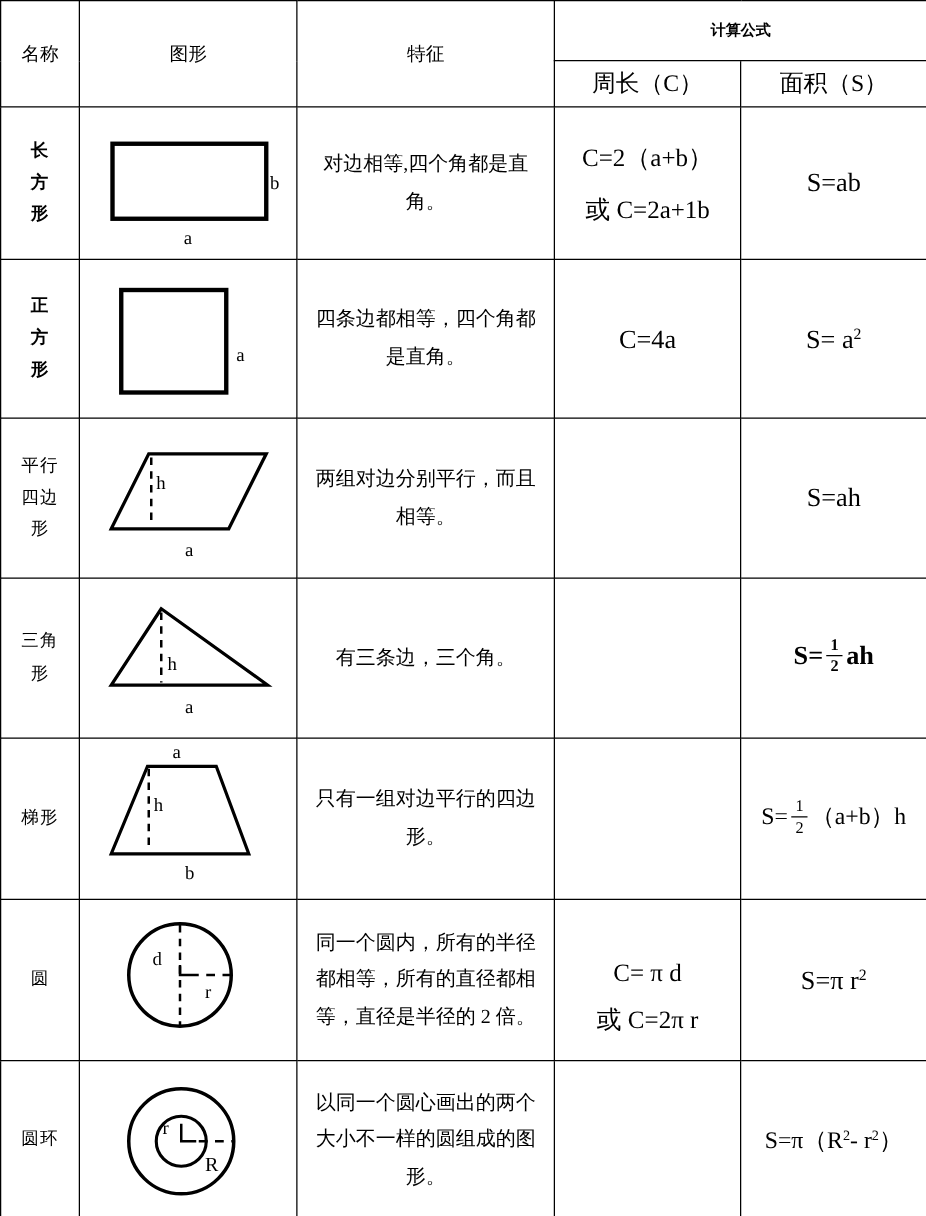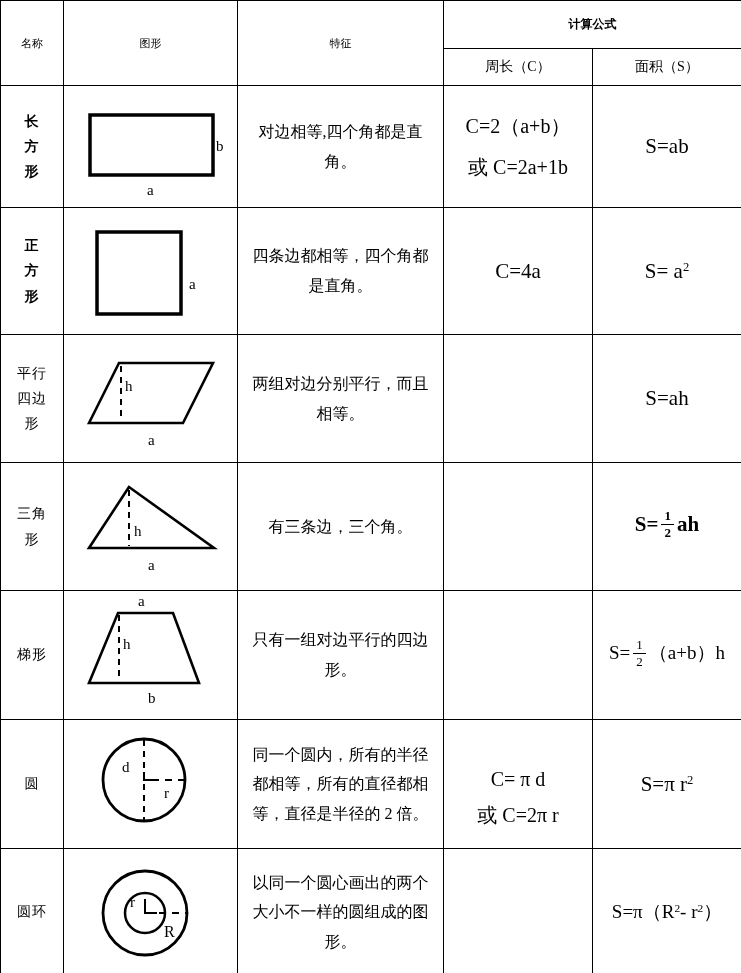--- a/index.html
+++ b/index.html
@@ -8,23 +8,23 @@
   th,td{border:1.5px solid #000;padding:0;text-align:center;vertical-align:middle;overflow:hidden;font-weight:normal;}
   thead tr:nth-child(1){height:48px;}
   thead tr:nth-child(2){height:37px;}
   tbody tr:nth-child(1){height:122px;}
   tbody tr:nth-child(2){height:127px;}
   tbody tr:nth-child(3){height:128px;}
   tbody tr:nth-child(4){height:127px;}
   tbody tr:nth-child(5){height:128px;}
   tbody tr:nth-child(6){height:128px;}
   tbody tr:nth-child(7){height:126px;}
-  .hdr{font-size:11px;}
+  .hdr{font-size:15px;}
   .hdr-bold{font-size:12px;font-weight:bold;}
-  .subhdr{font-size:14px;}
+  .subhdr{font-size:19px;}
   .name{font-size:14px;line-height:1.8;letter-spacing:1px;}
   .name-wrap{display:inline-block;word-break:break-all;}
   .w1{width:16px;font-weight:bold;}
   .w2{width:32px;}
   .feature{font-size:16px;line-height:1.85;padding:0 9px;display:block;}
   .f-stack{display:flex;flex-direction:column;gap:14px;align-items:center;justify-content:center;}
   .f-line{font-size:20px;white-space:nowrap;}
   .area-f{font-size:21px;white-space:nowrap;margin-top:16px;}
   .area-sm{font-size:19px;}
   .bold{font-weight:bold;}

